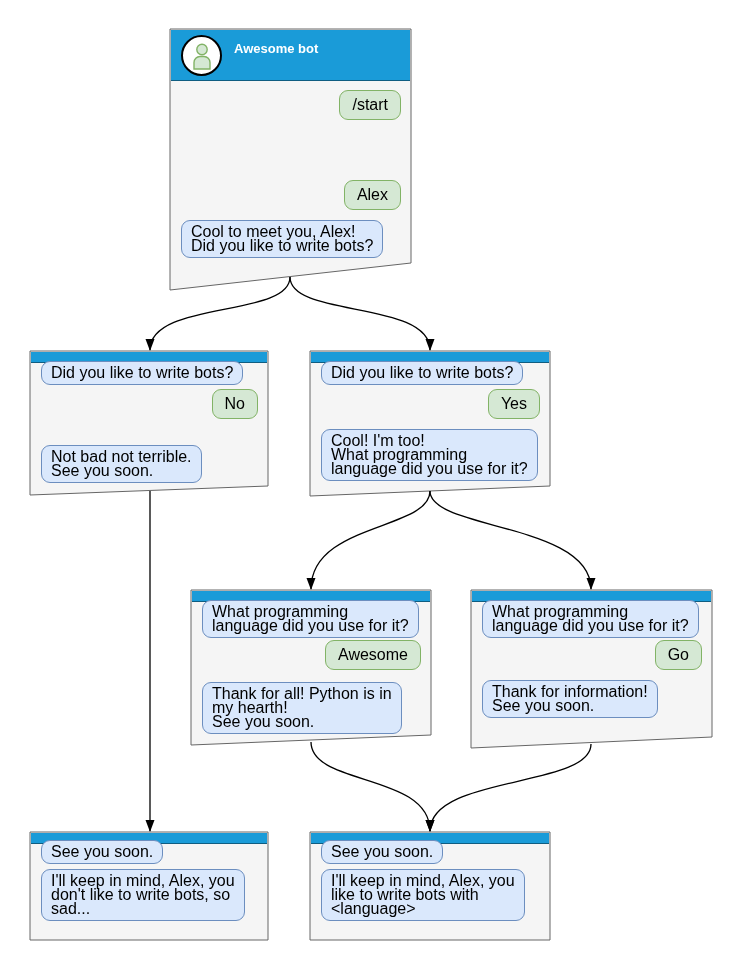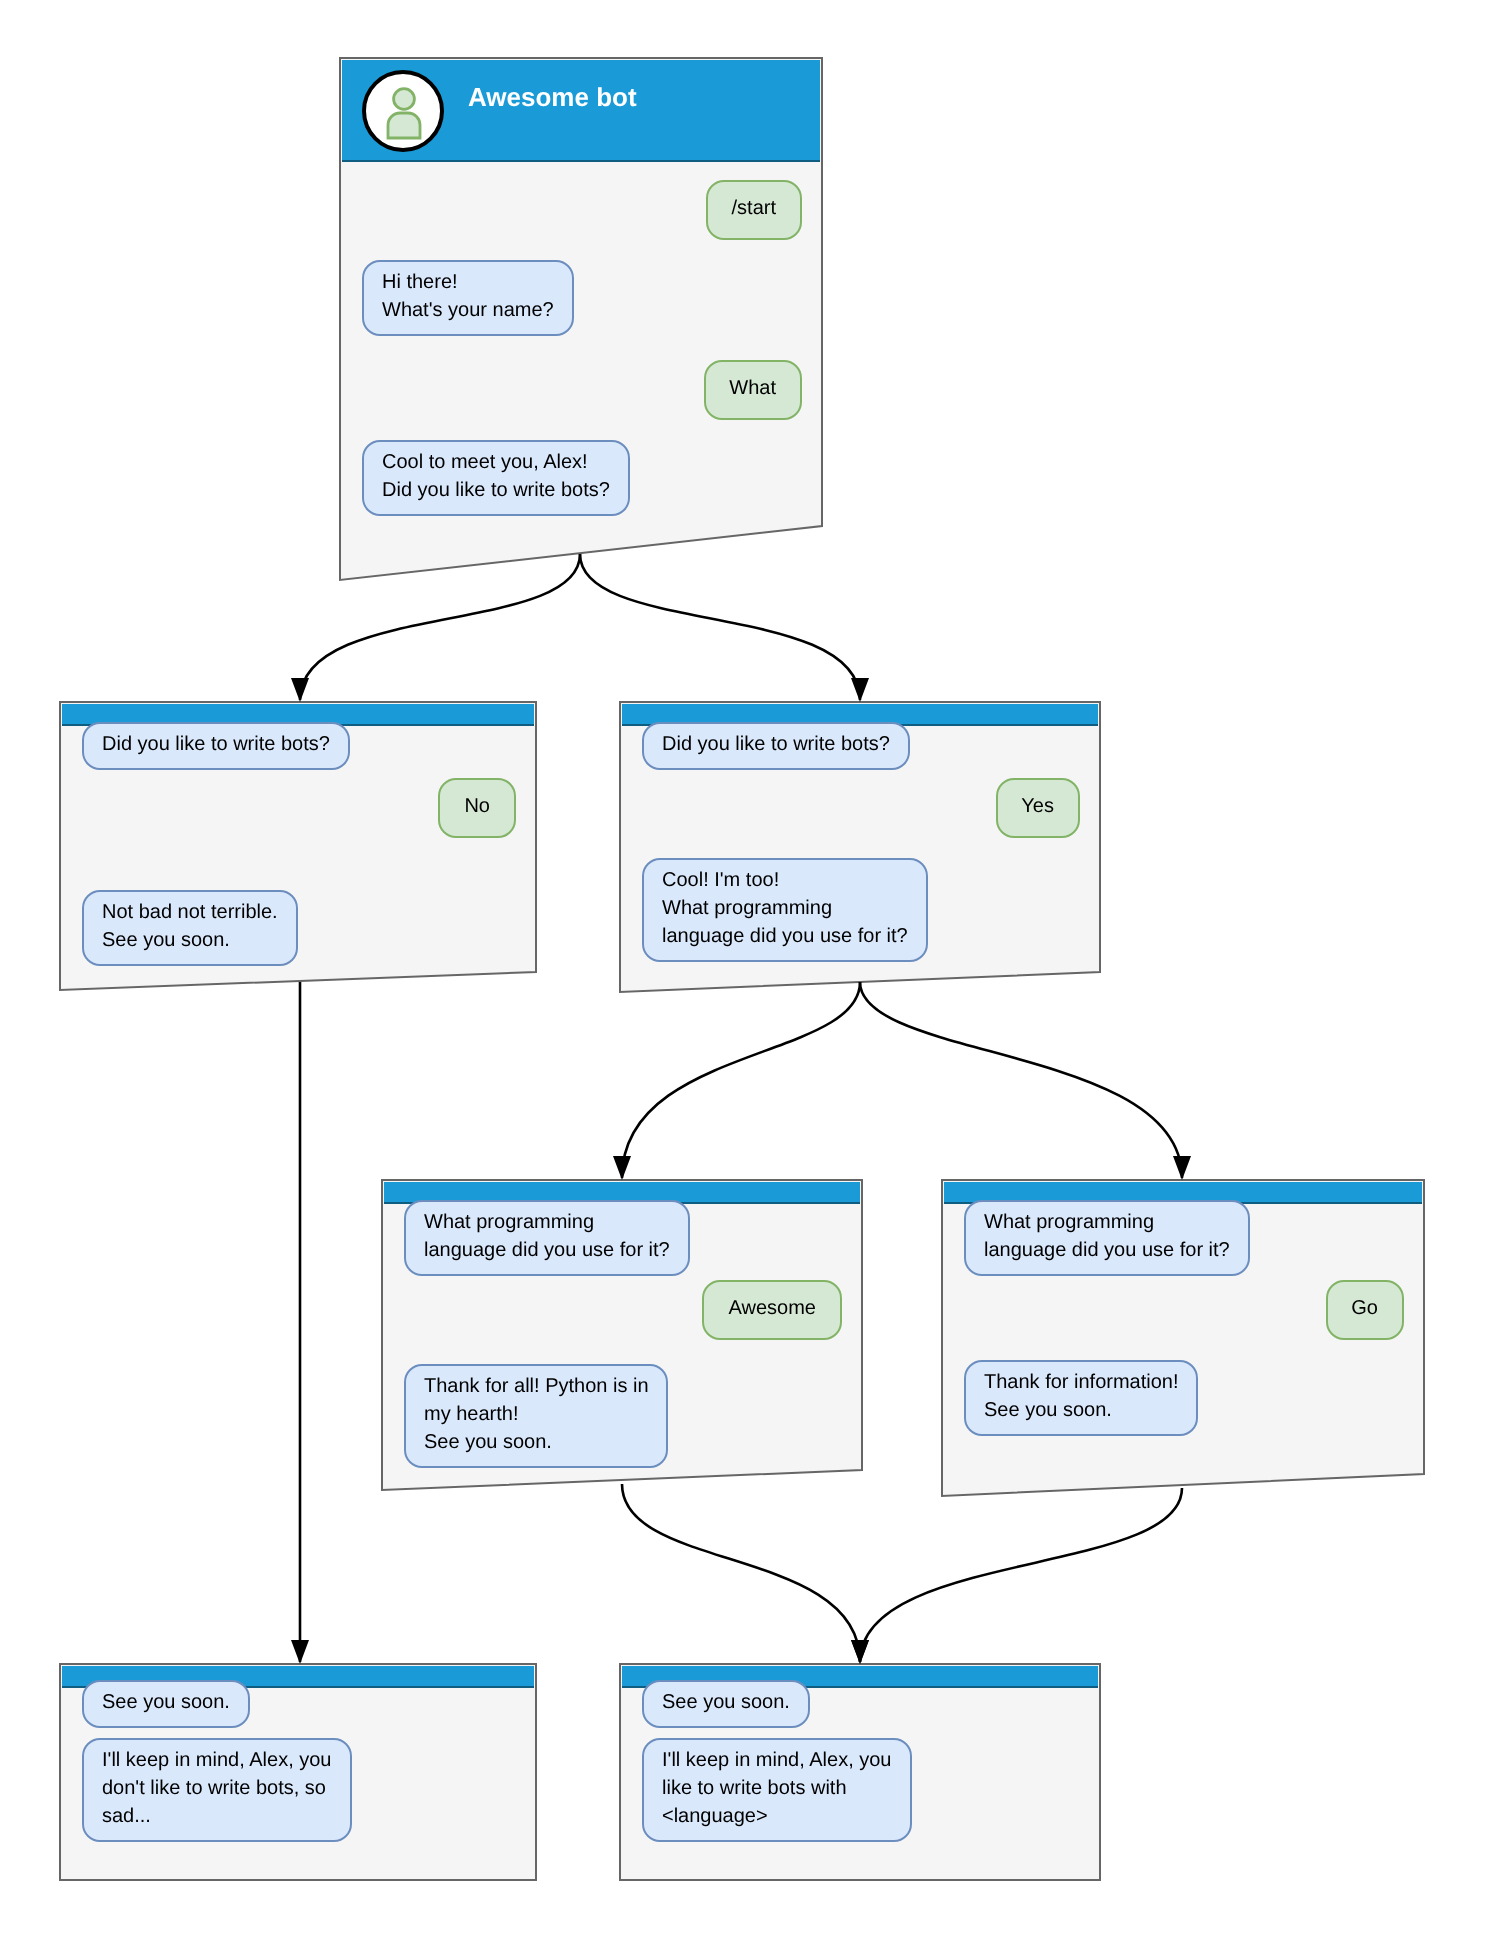--- a/index.html
+++ b/index.html
@@ -23,21 +23,21 @@
   .avatar{
     position:absolute;left:10px;top:5px;width:37px;height:37px;border-radius:50%;
     background:#ffffff;border:2px solid #000;
     display:flex;align-items:center;justify-content:center;overflow:hidden;
   }
   .title{
     position:absolute;left:63px;top:0;height:36px;display:flex;align-items:center;
     color:var(--title-color,#ffffff);font-size:13px;font-weight:bold;
   }
   .bubble{
-    position:absolute;font-size:10px;line-height:14px;
+    position:absolute;font-size:16px;line-height:14px;
     white-space:pre-line;border-radius:9px;
   }
   .bubble.bot{
     left:11px;background:var(--bot-bubble-fill,#DAE8FC);
     border:1px solid var(--bot-bubble-stroke,#6C8EBF);
     padding:4px 9px;
   }
   .bubble.user{
     right:10px;background:var(--user-bubble-fill,#D5E8D4);
     border:1px solid var(--user-bubble-stroke,#82B366);
@@ -85,23 +85,21 @@
     <div class="strip header">
       <span class="avatar">
         <svg width="24" height="28" viewBox="0 0 24 28">
           <path d="M4 27 v-6.5 a6 6 0 0 1 6-6 h4 a6 6 0 0 1 6 6 V27 z" fill="#D5E8D4" stroke="#82B366" stroke-width="1.4"></path>
           <circle cx="12" cy="7.5" r="5.2" fill="#D5E8D4" stroke="#82B366" stroke-width="1.4"></circle>
         </svg>
       </span>
       <span class="title">Awesome bot</span>
     </div>
     <div class="bubble user" style="top:61px">/start</div>
-    <div class="bubble bot" style="top:101px">Hi there!
-What's your name?</div>
-    <div class="bubble user" style="top:151px">What</div>
+    <div class="bubble user" style="top:151px">Alex</div>
     <div class="bubble bot" style="top:191px">Cool to meet you, Alex!
 Did you like to write bots?</div>
   </div>
 
   <div class="box box-branch-no">
     <div class="strip"></div>
     <div class="bubble bot" style="top:10px">Did you like to write bots?</div>
     <div class="bubble user" style="top:38px">No</div>
     <div class="bubble bot" style="top:94px">Not bad not terrible.
 See you soon.</div>

